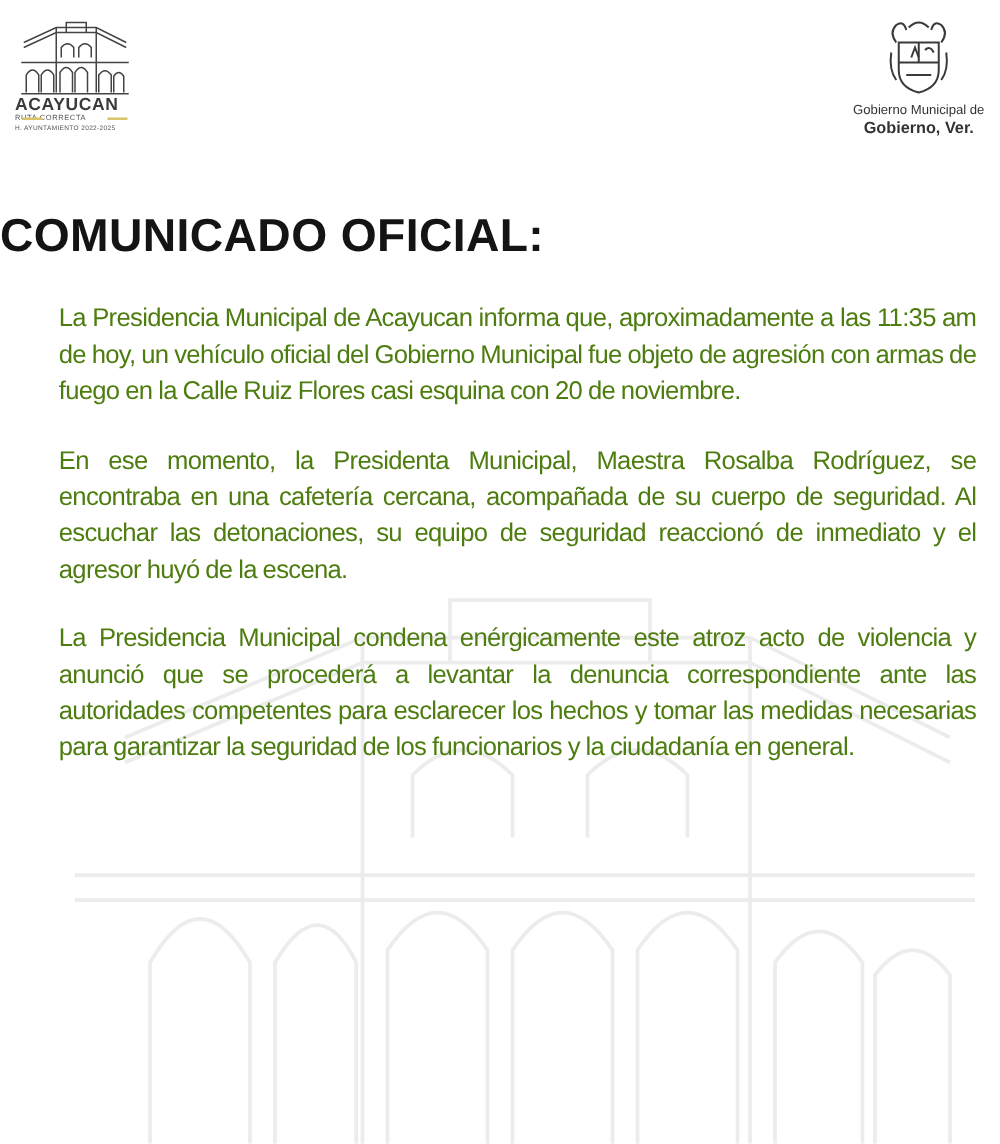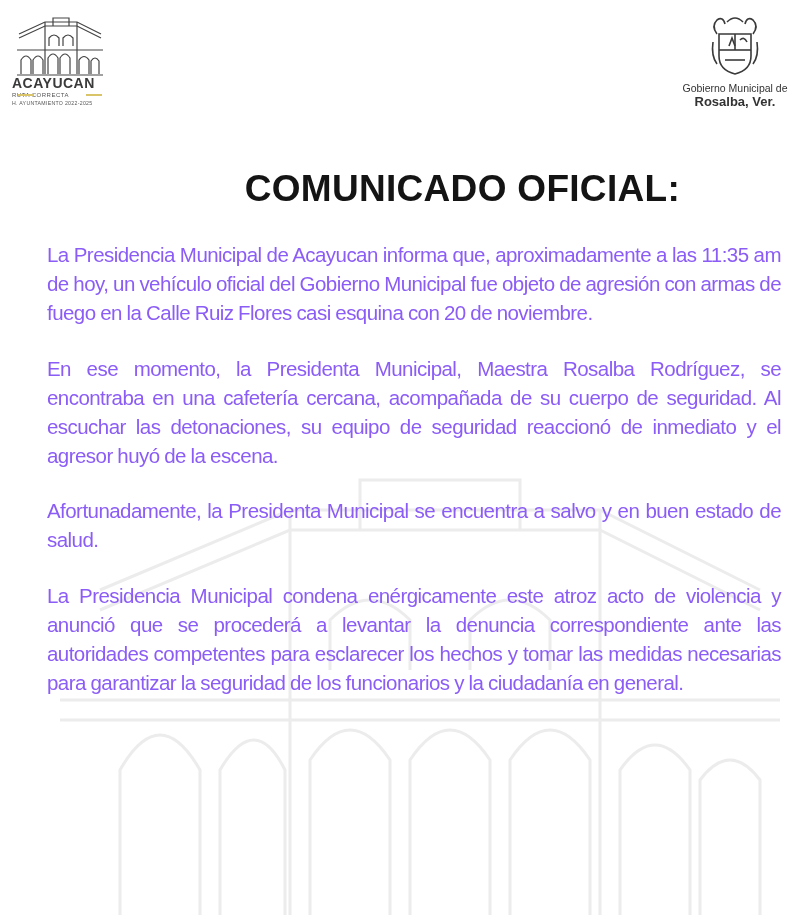--- a/index.html
+++ b/index.html
@@ -22,30 +22,30 @@
   .logo-left .ruta:before, .logo-left .ruta:after {
     content: ""; position: absolute; top: 3px; width: 16px; height: 2px; background: #d9c46a;
   }
   .logo-left .ruta:before { left: 6px; } .logo-left .ruta:after { right: 6px; }
   .logo-left .ayto { font-size: 5.2px; color: #555; letter-spacing: 0.3px; line-height: 8px; white-space: nowrap; }
   .logo-right { position: absolute; right: 9px; top: 12px; width: 112px; text-align: center; }
   .logo-right svg { display: block; margin: 0 auto; }
   .logo-right .gob { font-size: 10.5px; color: #333; margin-top: 4px; line-height: 12px; }
   .logo-right .city { font-size: 13px; font-weight: bold; color: #333; line-height: 16px; }
   .title {
-    position: absolute; top: 168px; left: 0; width: 680px; text-align: right;
+    position: absolute; top: 168px; left: 0; width: 680px; text-align: left;
     font-family: "Liberation Sans", sans-serif; font-weight: bold;
     font-size: 37px; letter-spacing: 0.3px; color: #141414; z-index: 1; margin: 0;
   }
   .content { position: absolute; left: 47px; top: 240px; width: 734px; z-index: 1; }
   .content p {
     margin: 0 0 26.5px 0;
     font-family: "Liberation Sans", sans-serif;
     font-size: 20.5px; line-height: 29px;
-    text-align: justify; color: #8b5cf6;
+    text-align: justify; color: #4d7c0f;
     letter-spacing: -0.55px;
     word-spacing: -0.5px;
   }
 </style>
 </head>
 <body>
 
 <svg class="watermark" viewBox="0 0 720 445" xmlns="http://www.w3.org/2000/svg">
   <g fill="none" stroke="#ececec" stroke-width="3">
     <path d="M40 120 L230 40 L540 40 L700 120"></path>
@@ -103,24 +103,23 @@
         <path d="M12 38 L44 38"></path>
         <path d="M28 22 L28 38"></path>
         <path d="M22 34 L25 26 L28 34"></path>
         <path d="M33 28 Q37 24 40 30"></path>
         <path d="M18 48 L38 48"></path>
         <path d="M6 30 Q4 44 10 52"></path>
           <path d="M50 30 Q52 44 46 52"></path>
       </g>
     </svg>
     <div class="gob">Gobierno Municipal de</div>
-    <div class="city">Rosalba, Ver.</div>
+    <div class="city">Gobierno, Ver.</div>
   </div>
 </header>
 
 <h1 class="title">COMUNICADO OFICIAL:</h1>
 
 <main class="content">
   <p>La Presidencia Municipal de Acayucan informa que, aproximadamente a las 11:35 am de hoy, un vehículo oficial del Gobierno Municipal fue objeto de agresión con armas de fuego en la Calle Ruiz Flores casi esquina con 20 de noviembre.</p>
   <p>En ese momento, la Presidenta Municipal, Maestra Rosalba Rodríguez, se encontraba en una cafetería cercana, acompañada de su cuerpo de seguridad. Al escuchar las detonaciones, su equipo de seguridad reaccionó de inmediato y el agresor huyó de la escena.</p>
-  <p>Afortunadamente, la Presidenta Municipal se encuentra a salvo y en buen estado de salud.</p>
   <p>La Presidencia Municipal condena enérgicamente este atroz acto de violencia y anunció que se procederá a levantar la denuncia correspondiente ante las autoridades competentes para esclarecer los hechos y tomar las medidas necesarias para garantizar la seguridad de los funcionarios y la ciudadanía en general.</p>
 </main>
 
 </body></html>

